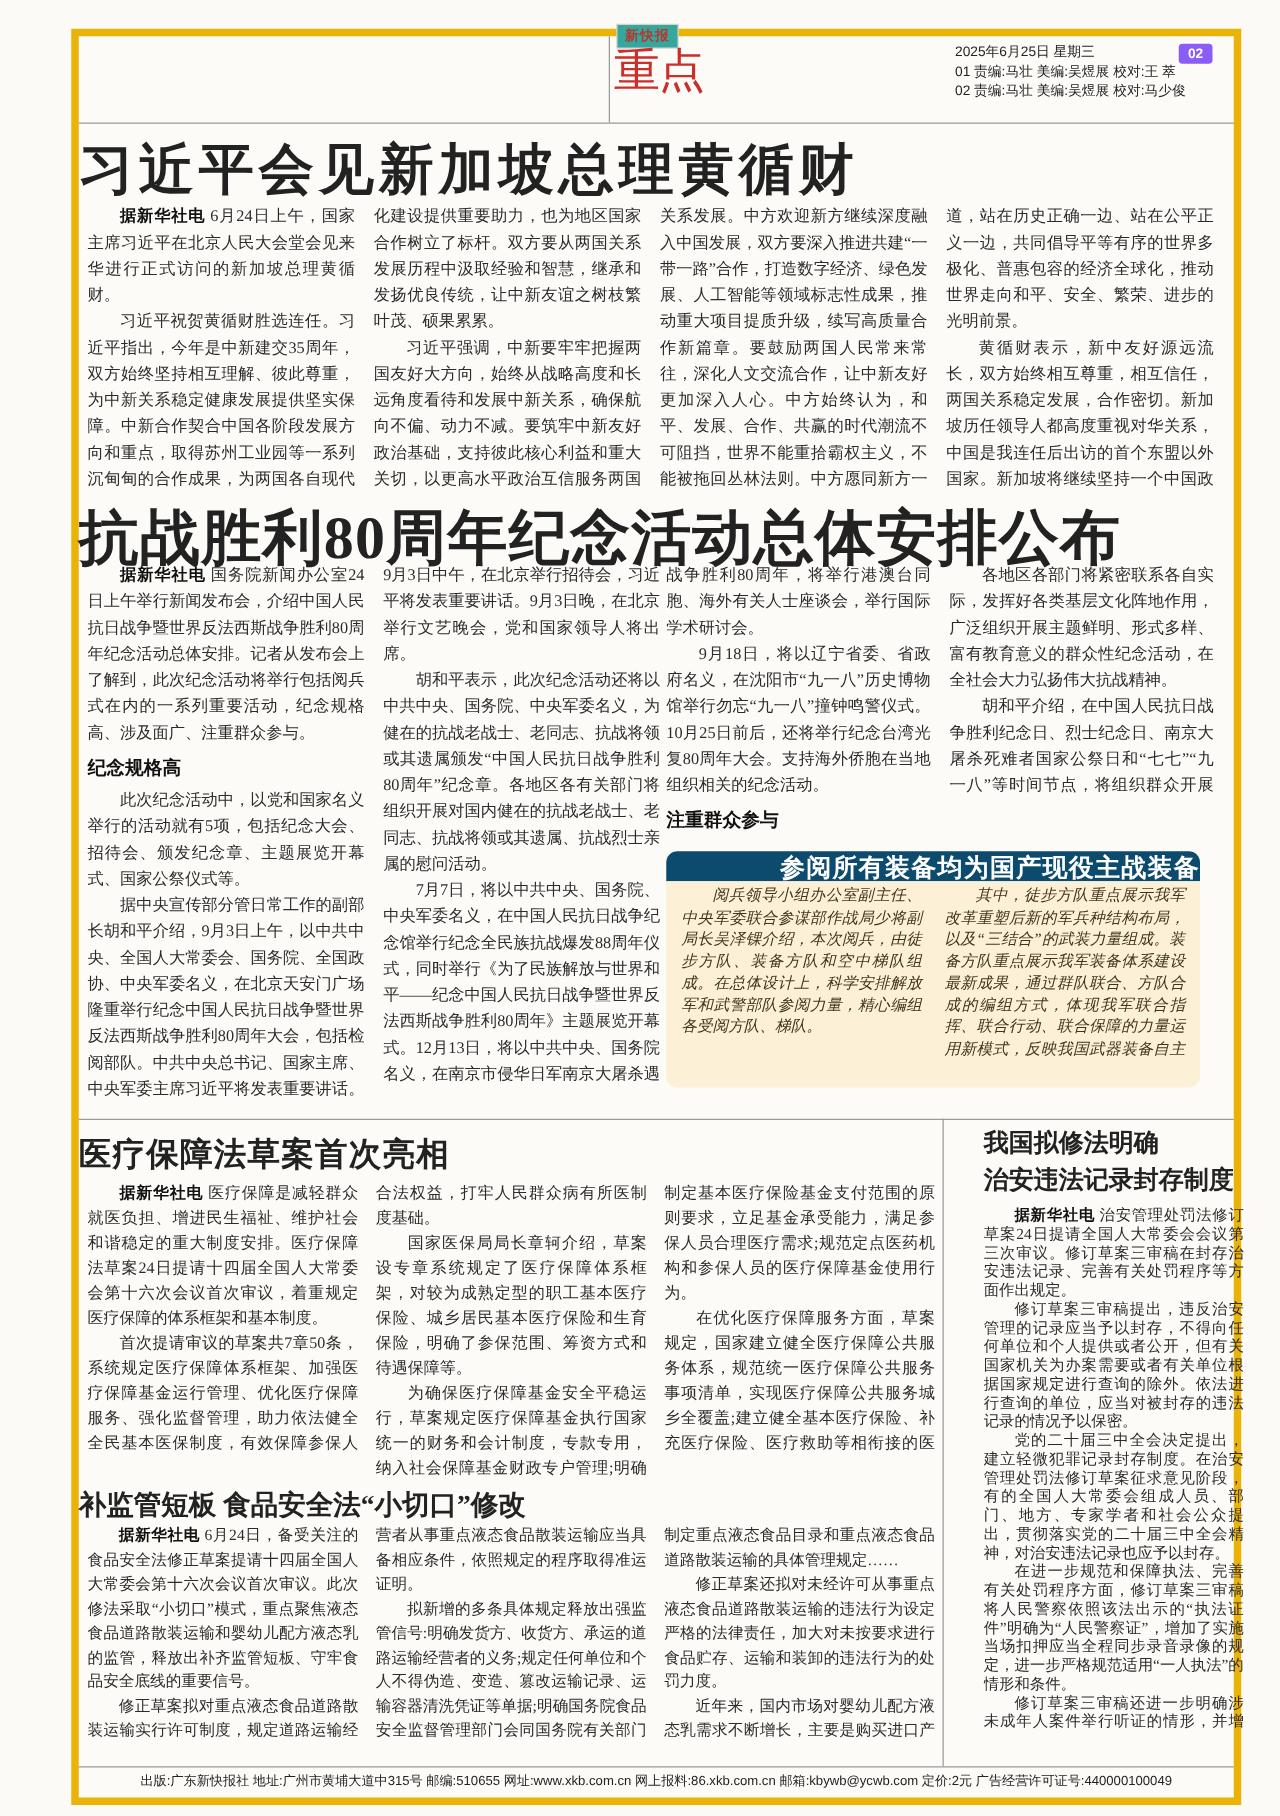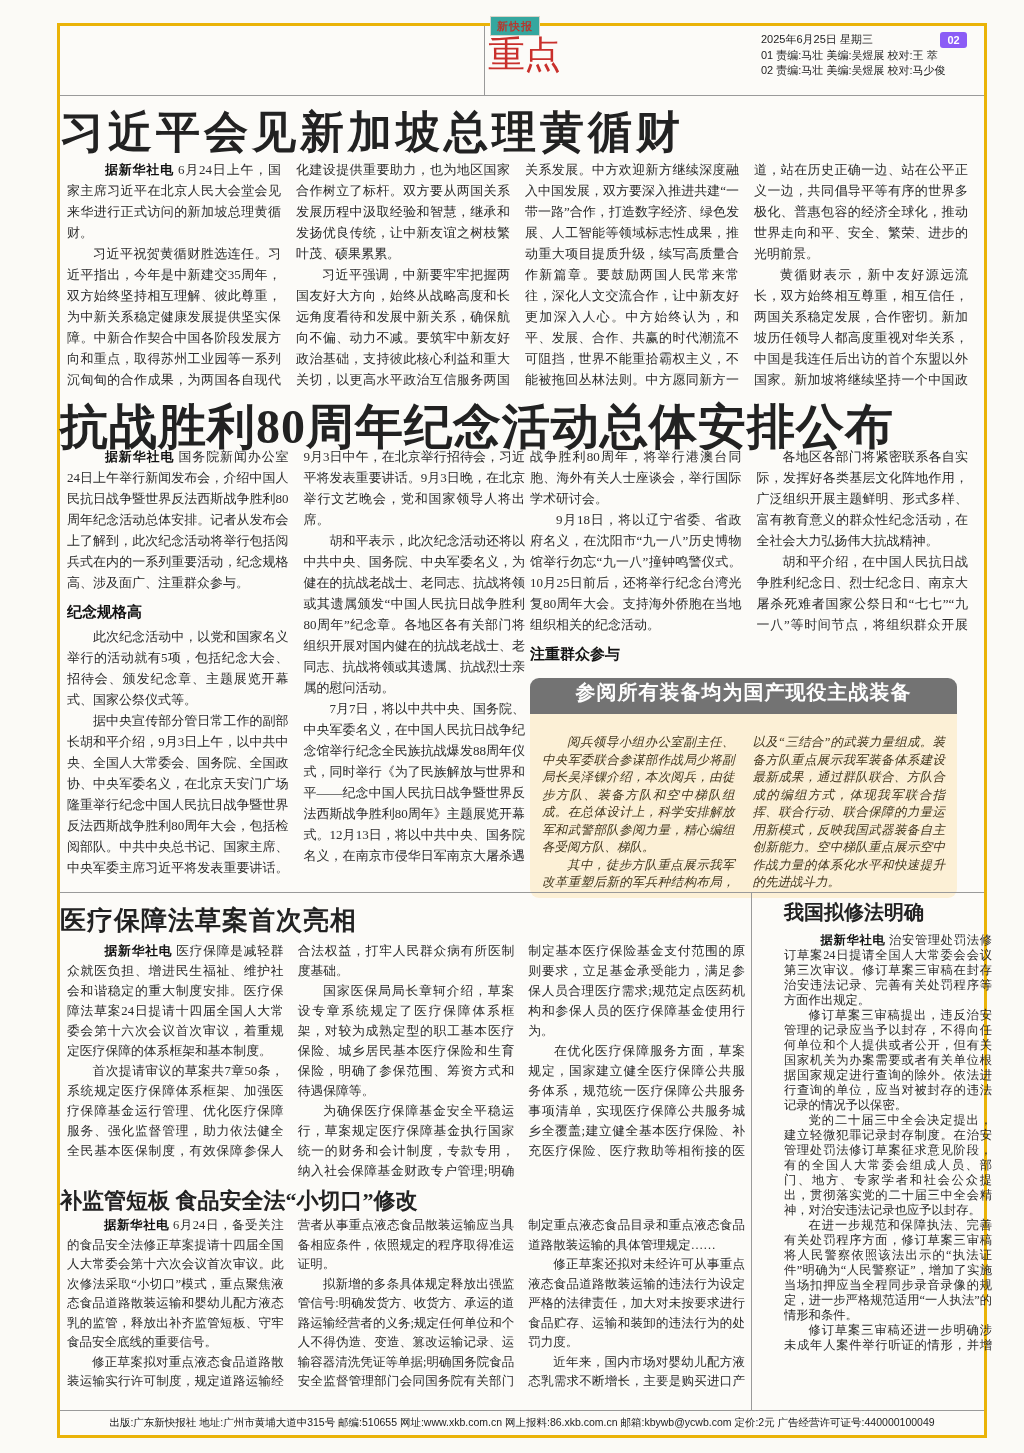--- a/index.html
+++ b/index.html
@@ -5,21 +5,21 @@
   html,body{margin:0;padding:0;}
   body{
     width:1024px;height:1453px;position:relative;
     background:#fbfaf6;
     font-family:"Liberation Serif","DejaVu Serif",serif;
     color:#2b2b2b;
     -webkit-font-smoothing:antialiased;
   }
   .frame{
     position:absolute;left:57px;top:23px;width:924px;height:1409px;
-    border:3px solid #eab308;background:#fcfbf8;
+    border:6px solid #eab308;background:#fcfbf8;
   }
   .abs{position:absolute;}
   
   .header{left:0;top:0;width:100%;height:69px;border-bottom:1px solid #9a9a9a;}
   .header-divider{left:424px;top:0;width:1px;height:69px;background:#9a9a9a;}
   .masthead-logo{
     left:431px;top:-9px;width:48px;height:18px;background:#35a79f;
     color:#b5382f;font-family:"Liberation Sans","DejaVu Sans",sans-serif;
     font-weight:bold;font-size:11px;line-height:18px;text-align:center;
     letter-spacing:1px;box-shadow:0 0 0 1px #d9d4c8;
@@ -42,40 +42,40 @@
   .headline-1{top:77px;font-size:44px;letter-spacing:4px;}
   .headline-2{top:369px;font-size:48px;letter-spacing:1px;}
   .headline-3{top:877px;width:691px;font-size:26px;letter-spacing:1px;}
   .headline-4{top:1160px;width:691px;font-size:22px;letter-spacing:0;}
   
   .body-text{
     text-align:justify;overflow:hidden;column-fill:auto;
   }
   .body-text p{margin:0;text-indent:2em;}
   .body-text p.cont{text-indent:0;}
-  .body-text p.lead b{font-weight:bold;color:#111;margin-left:12px;}
+  .body-text p.lead b{font-weight:bold;color:#111;}
   .body-text p.sub{
     text-indent:0;font-family:"Liberation Sans","DejaVu Sans",sans-serif;
     font-weight:bold;font-size:15px;color:#111;margin:8px 0 4px 0;
   }
   .body-1{left:7px;top:133px;width:901px;height:232px;font-size:13px;line-height:21px;column-count:4;column-gap:15px;}
   .body-2a{left:7px;top:420px;width:458px;height:442px;font-size:13px;line-height:21px;column-count:2;column-gap:15px;}
   .body-2b{left:470px;top:420px;width:438px;height:228px;font-size:13px;line-height:21px;column-count:2;column-gap:15px;}
   .body-3{left:7px;top:915px;width:678px;height:240px;font-size:12.8px;line-height:20px;column-count:3;column-gap:14px;}
   .body-4{left:7px;top:1190px;width:678px;height:192px;font-size:12.5px;line-height:19.5px;column-count:3;column-gap:14px;}
   
   .equip-box{left:470px;top:652px;width:427px;height:193px;}
   .equip-title{
-    width:100%;height:36px;background:#737373;border-radius:9px 9px 0 0;
-    color:#fff;font-size:20px;font-weight:bold;text-align:center;line-height:28px;
+    width:100%;height:24px;background:#0c4a6e;border-radius:9px 9px 0 0;
+    color:#fff;font-size:20px;font-weight:bold;text-align:right;line-height:28px;
     letter-spacing:1px;
   }
   .equip-body{
-    width:100%;height:184px;background:#fcf0d6;border-radius:0 0 9px 9px;
-    box-sizing:border-box;padding:20px 12px 6px 12px;
+    width:100%;height:165px;background:#fcf0d6;border-radius:0 0 9px 9px;
+    box-sizing:border-box;padding:3px 12px 6px 12px;
     column-count:2;column-gap:18px;column-fill:auto;
     font-size:12.5px;line-height:17.5px;font-style:italic;color:#40351c;
     text-align:justify;overflow:hidden;
   }
   .equip-body p{margin:0;text-indent:2em;}
   
   .rule-h{left:0;top:866px;width:100%;height:1px;background:#9a9a9a;}
   .rule-v{left:691px;top:866px;width:1px;height:518px;background:#9a9a9a;}
   
   .security{left:724px;top:872px;width:208px;}
@@ -160,20 +160,21 @@
       <p class="lead"><b>据新华社电</b> 6月24日，备受关注的食品安全法修正草案提请十四届全国人大常委会第十六次会议首次审议。此次修法采取“小切口”模式，重点聚焦液态食品道路散装运输和婴幼儿配方液态乳的监管，释放出补齐监管短板、守牢食品安全底线的重要信号。</p>
       <p>修正草案拟对重点液态食品道路散装运输实行许可制度，规定道路运输经营者从事重点液态食品散装运输应当具备相应条件，依照规定的程序取得准运证明。</p>
       <p>拟新增的多条具体规定释放出强监管信号:明确发货方、收货方、承运的道路运输经营者的义务;规定任何单位和个人不得伪造、变造、篡改运输记录、运输容器清洗凭证等单据;明确国务院食品安全监督管理部门会同国务院有关部门制定重点液态食品目录和重点液态食品道路散装运输的具体管理规定……</p>
       <p>修正草案还拟对未经许可从事重点液态食品道路散装运输的违法行为设定严格的法律责任，加大对未按要求进行食品贮存、运输和装卸的违法行为的处罚力度。</p>
       <p>近年来，国内市场对婴幼儿配方液态乳需求不断增长，主要是购买进口产品。与婴幼儿配方乳粉相比，婴幼儿配方液态乳在品质控制方面风险更高。目前部分国内企业已开始研发和试制婴幼儿配方液态乳产品，迫切期待明确监管要求。</p>
     </div>
 
   <div class="abs security">
     <div class="security-title">
       <div>我国拟修法明确</div>
+      <div>治安违法记录封存制度</div>
     </div>
     <div class="security-body body-text">
         <p class="lead"><b>据新华社电</b> 治安管理处罚法修订草案24日提请全国人大常委会会议第三次审议。修订草案三审稿在封存治安违法记录、完善有关处罚程序等方面作出规定。</p>
         <p>修订草案三审稿提出，违反治安管理的记录应当予以封存，不得向任何单位和个人提供或者公开，但有关国家机关为办案需要或者有关单位根据国家规定进行查询的除外。依法进行查询的单位，应当对被封存的违法记录的情况予以保密。</p>
         <p>党的二十届三中全会决定提出，建立轻微犯罪记录封存制度。在治安管理处罚法修订草案征求意见阶段，有的全国人大常委会组成人员、部门、地方、专家学者和社会公众提出，贯彻落实党的二十届三中全会精神，对治安违法记录也应予以封存。</p>
         <p>在进一步规范和保障执法、完善有关处罚程序方面，修订草案三审稿将人民警察依照该法出示的“执法证件”明确为“人民警察证”，增加了实施当场扣押应当全程同步录音录像的规定，进一步严格规范适用“一人执法”的情形和条件。</p>
         <p>修订草案三审稿还进一步明确涉未成年人案件举行听证的情形，并增加对未成年人案件的听证不公开举行等规定。</p>
       </div>
   </div>
 

